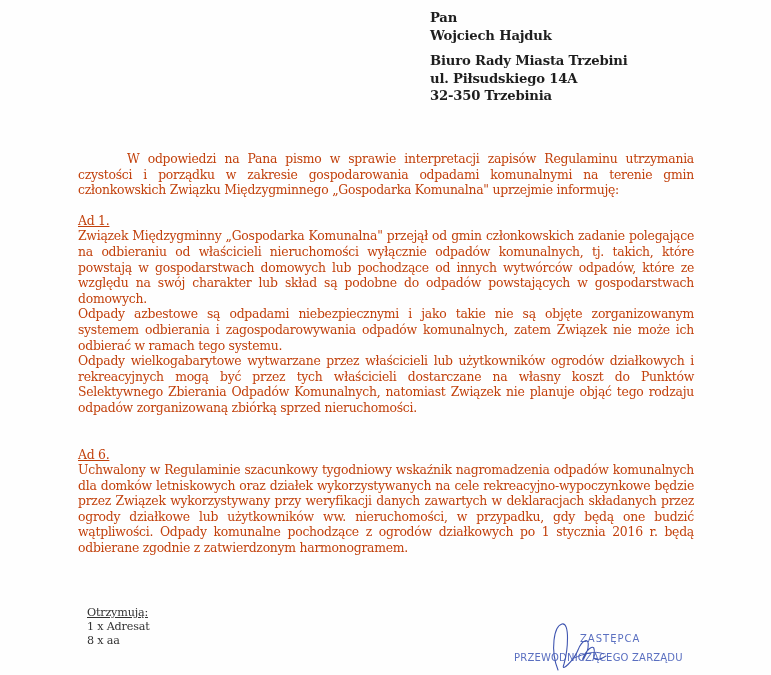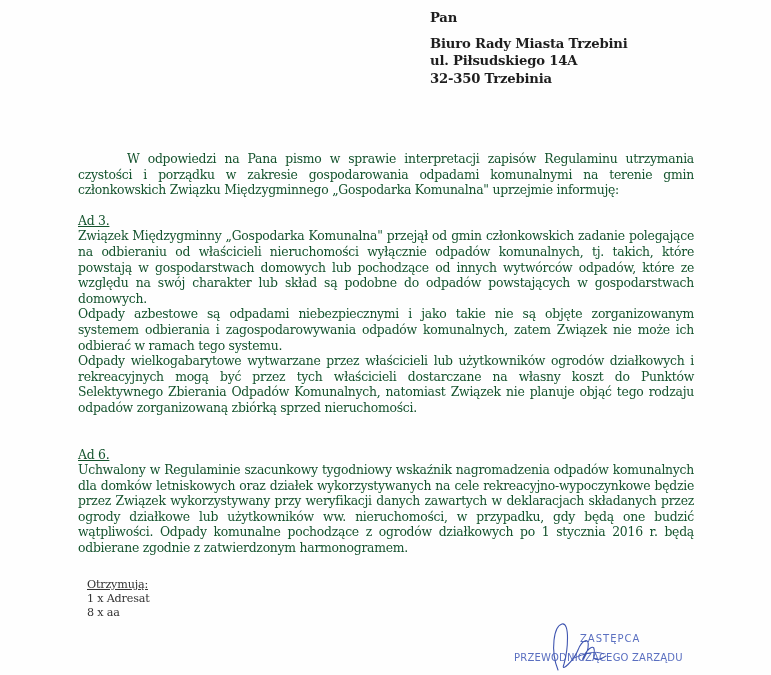--- a/index.html
+++ b/index.html
@@ -33,21 +33,21 @@
     }
     .recipient .gap { height: 8px; }
     .body {
       position: absolute;
       left: 78px;
       top: 151px;
       width: 616px;
       font-size: 12.4px;
       line-height: 15.6px;
       text-align: justify;
-      color: #14532d;
+      color: #c2410c;
       letter-spacing: -0.25px;
     }
     .body p {
       margin: 0;
     }
     .intro {
       text-indent: 49px;
     }
     .ad-heading {
       text-decoration: underline;
@@ -58,21 +58,21 @@
     }
     .cc {
       position: absolute;
       left: 87px;
       top: 578px;
       font-size: 11.2px;
       line-height: 14px;
       color: #333;
       letter-spacing: -0.2px;
     }
-    .cc .cc-heading { text-decoration: underline; }
+    .cc .cc-heading { text-decoration: underline; margin-top: 28px; }
     .stamp {
       position: absolute;
       left: 514px;
       top: 626px;
       width: 170px;
       height: 46px;
     }
     .stamp-line1 {
       position: absolute;
       left: 66px;
@@ -101,30 +101,31 @@
       height: 54px;
     }
   </style>
 </head>
 <body>
 
 <div class="page">
 
   <div class="recipient">
     <div>Pan</div>
+    <div>Wojciech Hajduk</div>
     <div class="gap"></div>
     <div>Biuro Rady Miasta Trzebini</div>
     <div>ul. Piłsudskiego 14A</div>
     <div>32-350 Trzebinia</div>
   </div>
 
   <div class="body">
     <p class="intro">W odpowiedzi na Pana pismo w sprawie interpretacji zapisów Regulaminu utrzymania czystości i porządku w zakresie gospodarowania odpadami komunalnymi na terenie gmin członkowskich Związku Międzygminnego „Gospodarka Komunalna" uprzejmie informuję:</p>
 
-    <p class="ad-heading">Ad 3.</p>
+    <p class="ad-heading">Ad 1.</p>
     <p>Związek Międzygminny „Gospodarka Komunalna" przejął od gmin członkowskich zadanie polegające na odbieraniu od właścicieli nieruchomości wyłącznie odpadów komunalnych, tj. takich, które powstają w gospodarstwach domowych lub pochodzące od innych wytwórców odpadów, które ze względu na swój charakter lub skład są podobne do odpadów powstających w gospodarstwach domowych.</p>
     <p>Odpady azbestowe są odpadami niebezpiecznymi i jako takie nie są objęte zorganizowanym systemem odbierania i zagospodarowywania odpadów komunalnych, zatem Związek nie może ich odbierać w ramach tego systemu.</p>
     <p>Odpady wielkogabarytowe wytwarzane przez właścicieli lub użytkowników ogrodów działkowych i rekreacyjnych mogą być przez tych właścicieli dostarczane na własny koszt do Punktów Selektywnego Zbierania Odpadów Komunalnych, natomiast Związek nie planuje objąć tego rodzaju odpadów zorganizowaną zbiórką sprzed nieruchomości.</p>
 
     <p class="ad-heading ad2-heading">Ad 6.</p>
     <p>Uchwalony w Regulaminie szacunkowy tygodniowy wskaźnik nagromadzenia odpadów komunalnych dla domków letniskowych oraz działek wykorzystywanych na cele rekreacyjno-wypoczynkowe będzie przez Związek wykorzystywany przy weryfikacji danych zawartych w deklaracjach składanych przez ogrody działkowe lub użytkowników ww. nieruchomości, w przypadku, gdy będą one budzić wątpliwości. Odpady komunalne pochodzące z ogrodów działkowych po 1 stycznia 2016 r. będą odbierane zgodnie z zatwierdzonym harmonogramem.</p>
   </div>
 
   <div class="cc">
     <div class="cc-heading">Otrzymują:</div>

